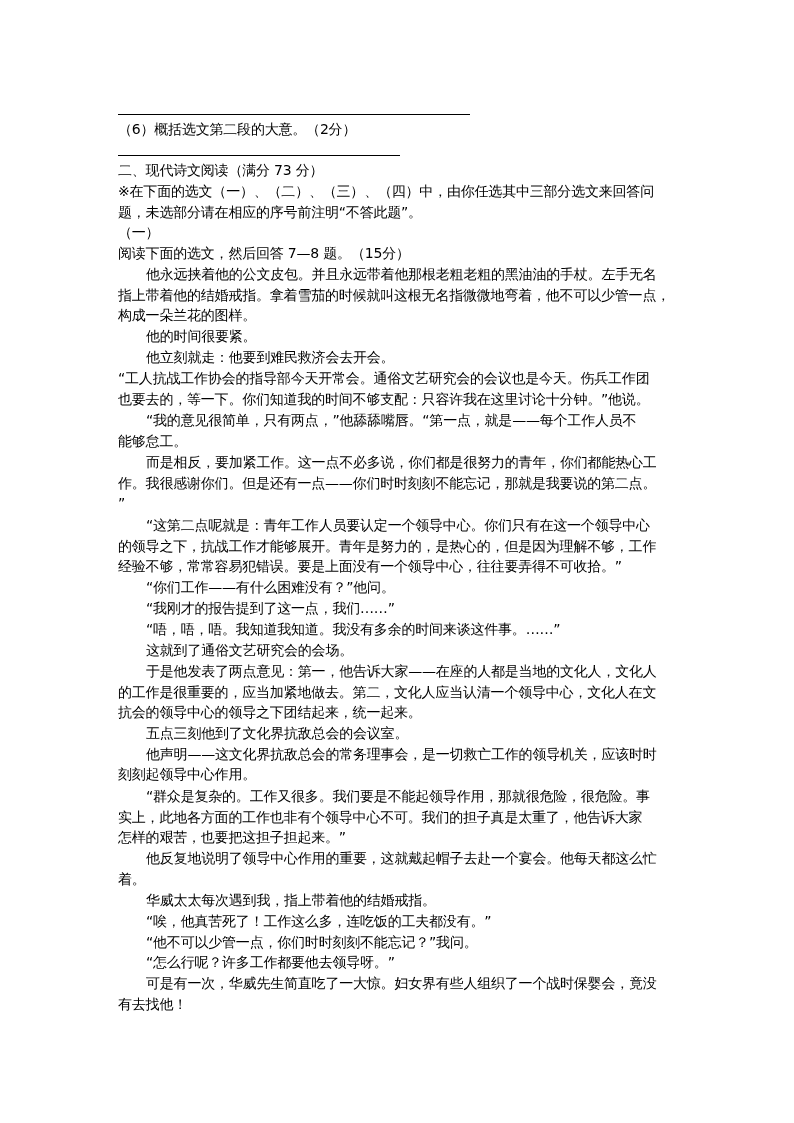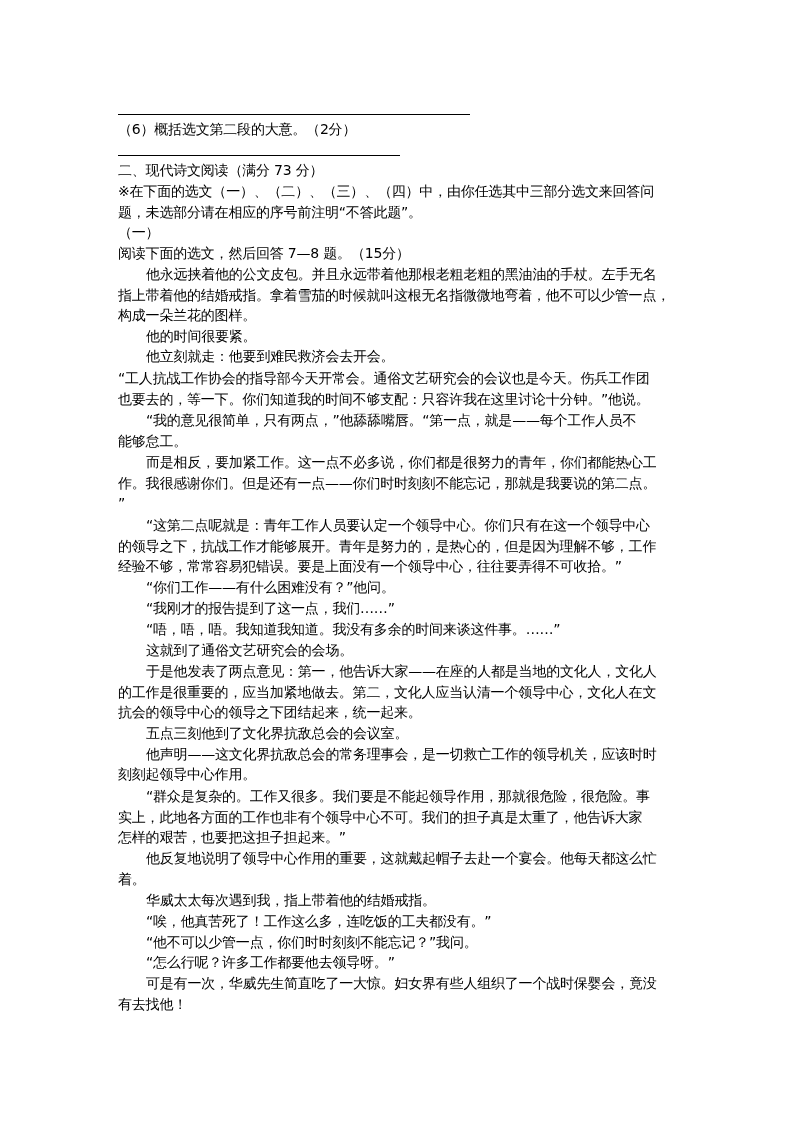--- a/index.html
+++ b/index.html
@@ -21,21 +21,21 @@
 <div class="line" style="top:181px;">※在下面的选文（一）、（二）、（三）、（四）中，由你任选其中三部分选文来回答问</div>
 <div class="line" style="top:202px;">题，未选部分请在相应的序号前注明“不答此题”。</div>
 <div class="line" style="top:222px;">（一）</div>
 <div class="line" style="top:243px;">阅读下面的选文，然后回答 7—8 题。（15分）</div>
 
 <div id="passage">
     <div class="line ind" style="top: 264px;">他永远挟着他的公文皮包。并且永远带着他那根老粗老粗的黑油油的手杖。左手无名</div>
     <div class="line" style="top: 285px;">指上带着他的结婚戒指。拿着雪茄的时候就叫这根无名指微微地弯着，他不可以少管一点，</div>
     <div class="line" style="top: 305px;">构成一朵兰花的图样。</div>
     <div class="line ind" style="top: 326px;">他的时间很要紧。</div>
-    <div class="line ind" style="top: 347px; font-family: Liberation Serif, serif;">他立刻就走：他要到难民救济会去开会。</div>
+    <div class="line ind" style="top: 347px;">他立刻就走：他要到难民救济会去开会。</div>
     <div class="line" style="top: 368px;">“工人抗战工作协会的指导部今天开常会。通俗文艺研究会的会议也是今天。伤兵工作团</div>
     <div class="line" style="top: 389px;">也要去的，等一下。你们知道我的时间不够支配：只容许我在这里讨论十分钟。”他说。</div>
     <div class="line ind" style="top: 410px;">“我的意见很简单，只有两点，”他舔舔嘴唇。“第一点，就是——每个工作人员不</div>
     <div class="line" style="top: 431px;">能够怠工。</div>
     <div class="line ind" style="top: 452px;">而是相反，要加紧工作。这一点不必多说，你们都是很努力的青年，你们都能热心工</div>
     <div class="line" style="top: 473px;">作。我很感谢你们。但是还有一点——你们时时刻刻不能忘记，那就是我要说的第二点。</div>
     <div class="line" style="top: 493px;">”</div>
     <div class="line ind" style="top: 515px;">“这第二点呢就是：青年工作人员要认定一个领导中心。你们只有在这一个领导中心</div>
     <div class="line" style="top: 536px;">的领导之下，抗战工作才能够展开。青年是努力的，是热心的，但是因为理解不够，工作</div>
     <div class="line" style="top: 556px;">经验不够，常常容易犯错误。要是上面没有一个领导中心，往往要弄得不可收拾。”</div>

